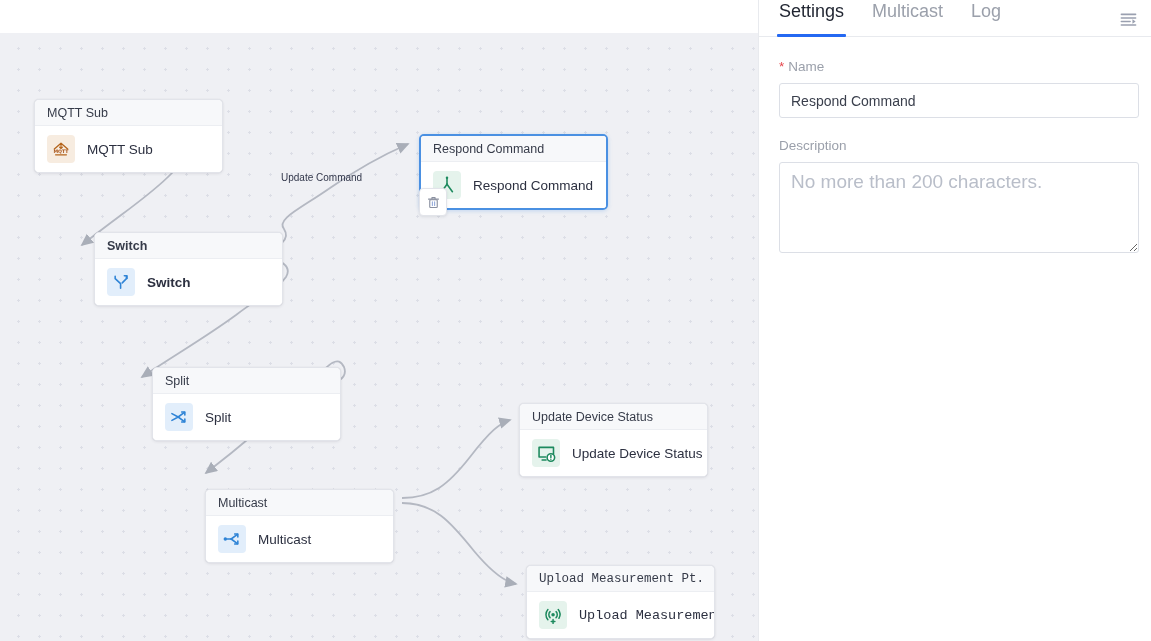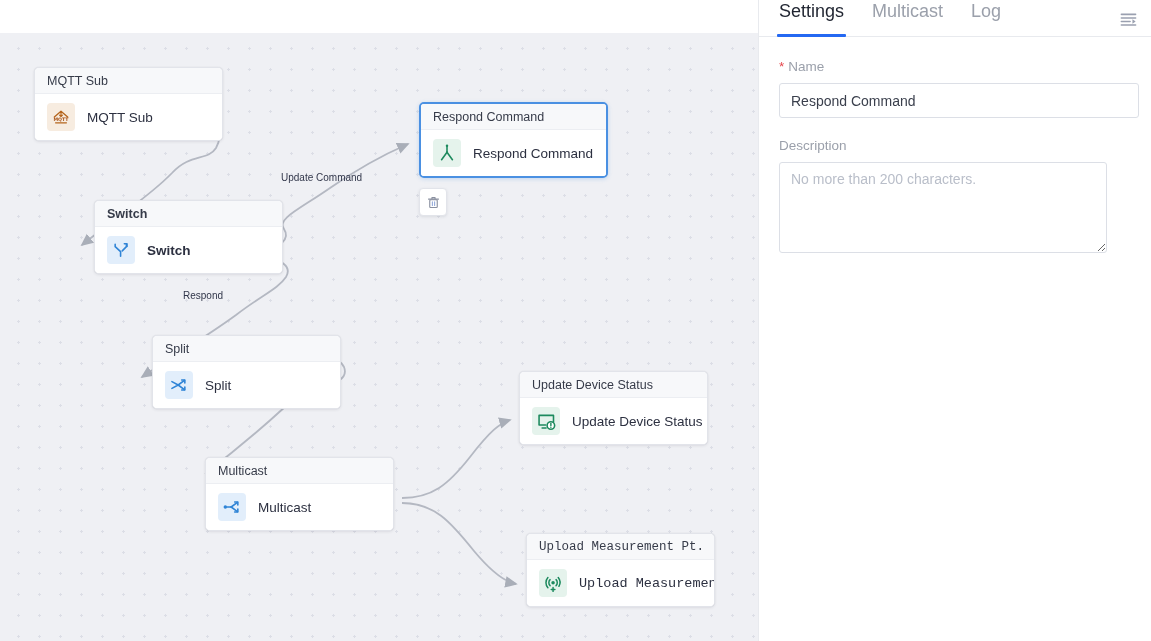--- a/index.html
+++ b/index.html
@@ -37,20 +37,21 @@
   }
 
   
   .node {
     position: absolute;
     background: #ffffff;
     border: 1px solid #e2e4ea;
     border-radius: 5px;
     box-shadow: 0 1px 3px rgba(30,35,60,0.09), 0 0 1px rgba(30,35,60,0.10);
     overflow: hidden;
+    margin-top: 32px;
   }
   .node.selected {
     border: 2px solid #4a90e2;
     box-shadow: 0 1px 4px rgba(74,144,226,0.28);
   }
   .node-header {
     height: 26px;
     line-height: 26px;
     padding: 0 0 0 12px;
     font-size: 12.5px;
@@ -169,26 +170,26 @@
     border-radius: 3px;
     padding: 0 11px;
     font-size: 14px;
     color: #3a3f4c;
     font-family: "Liberation Sans", sans-serif;
     outline: none;
     background: #fff;
   }
   .field-group { margin-bottom: 20px; }
   .textarea-input {
-    width: 328px;
+    width: 360px;
     height: 91px;
     border: 1px solid #dcdfe6;
     border-radius: 3px;
     padding: 8px 11px;
-    font-size: 14px;
+    font-size: 19px;
     color: #3a3f4c;
     font-family: "Liberation Sans", sans-serif;
     outline: none;
     resize: vertical;
     background: #fff;
   }
   .text-input::placeholder, .textarea-input::placeholder { color: #b9bec9; }
 </style>
 </head>
 <body>

